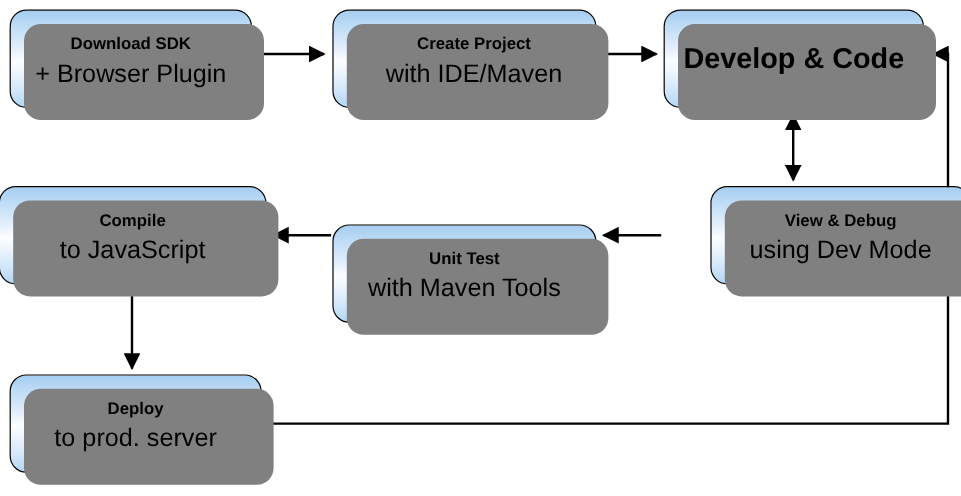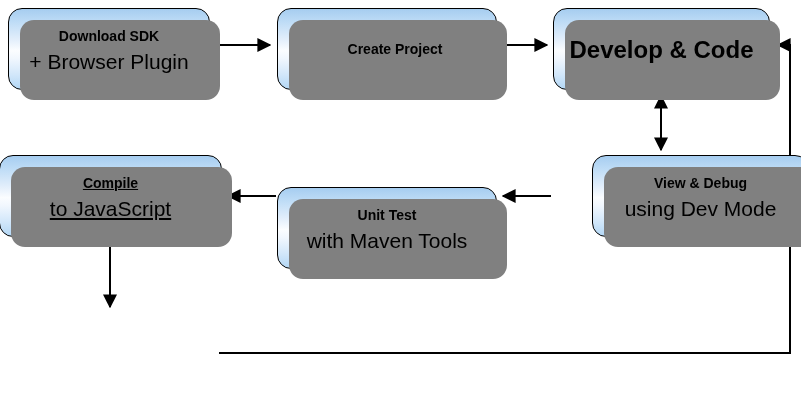--- a/index.html
+++ b/index.html
@@ -121,35 +121,40 @@
     </g>
   </svg>
 
   <div class="node" style="left:8px; top:8px; width:202px; height:82px;">
     <div class="line1">Download SDK</div>
     <div class="line2">+ Browser Plugin</div>
   </div>
 
   <div class="node" style="left:277px; top:8px; width:220px; height:82px;padding-left:16px;">
     <div class="line1">Create Project</div>
+    <div class="line2">with IDE/Maven</div>
   </div>
 
   <div class="node single" style="left:553px; top:8px; width:217px; height:82px;">
     <div class="line1">Develop &amp; Code</div>
   </div>
 
   <div class="node" style="left:553px; top:155px; width:217px; height:82px;margin-left:39px;">
     <div class="line1">View &amp; Debug</div>
     <div class="line2">using Dev Mode</div>
   </div>
 
   <div class="node" style="left:277px; top:155px; width:220px; height:82px;margin-top:32px;">
     <div class="line1">Unit Test</div>
     <div class="line2">with Maven Tools</div>
   </div>
 
-  <div class="node" style="left:-1px; top:155px; width:223px; height:82px;text-decoration:underline;">
+  <div class="node" style="left:-1px; top:155px; width:223px; height:82px;">
     <div class="line1">Compile</div>
     <div class="line2">to JavaScript</div>
   </div>
 
+  <div class="node" style="left:8px; top:312px; width:210px; height:82px;">
+    <div class="line1">Deploy</div>
+    <div class="line2">to prod. server</div>
+  </div>
 
 </div>
 
 </body></html>

